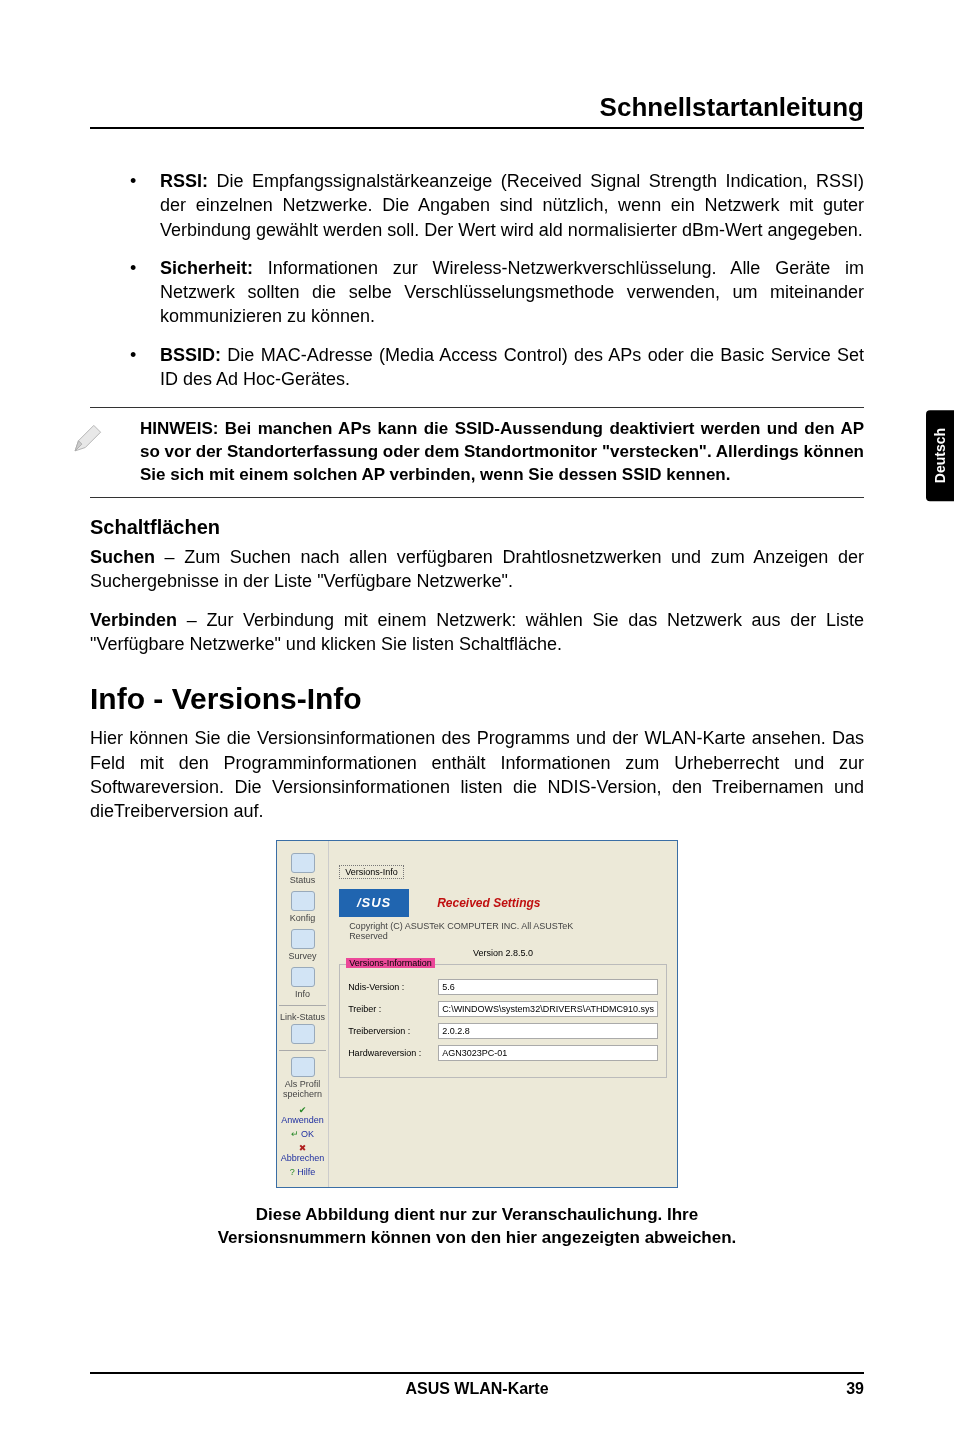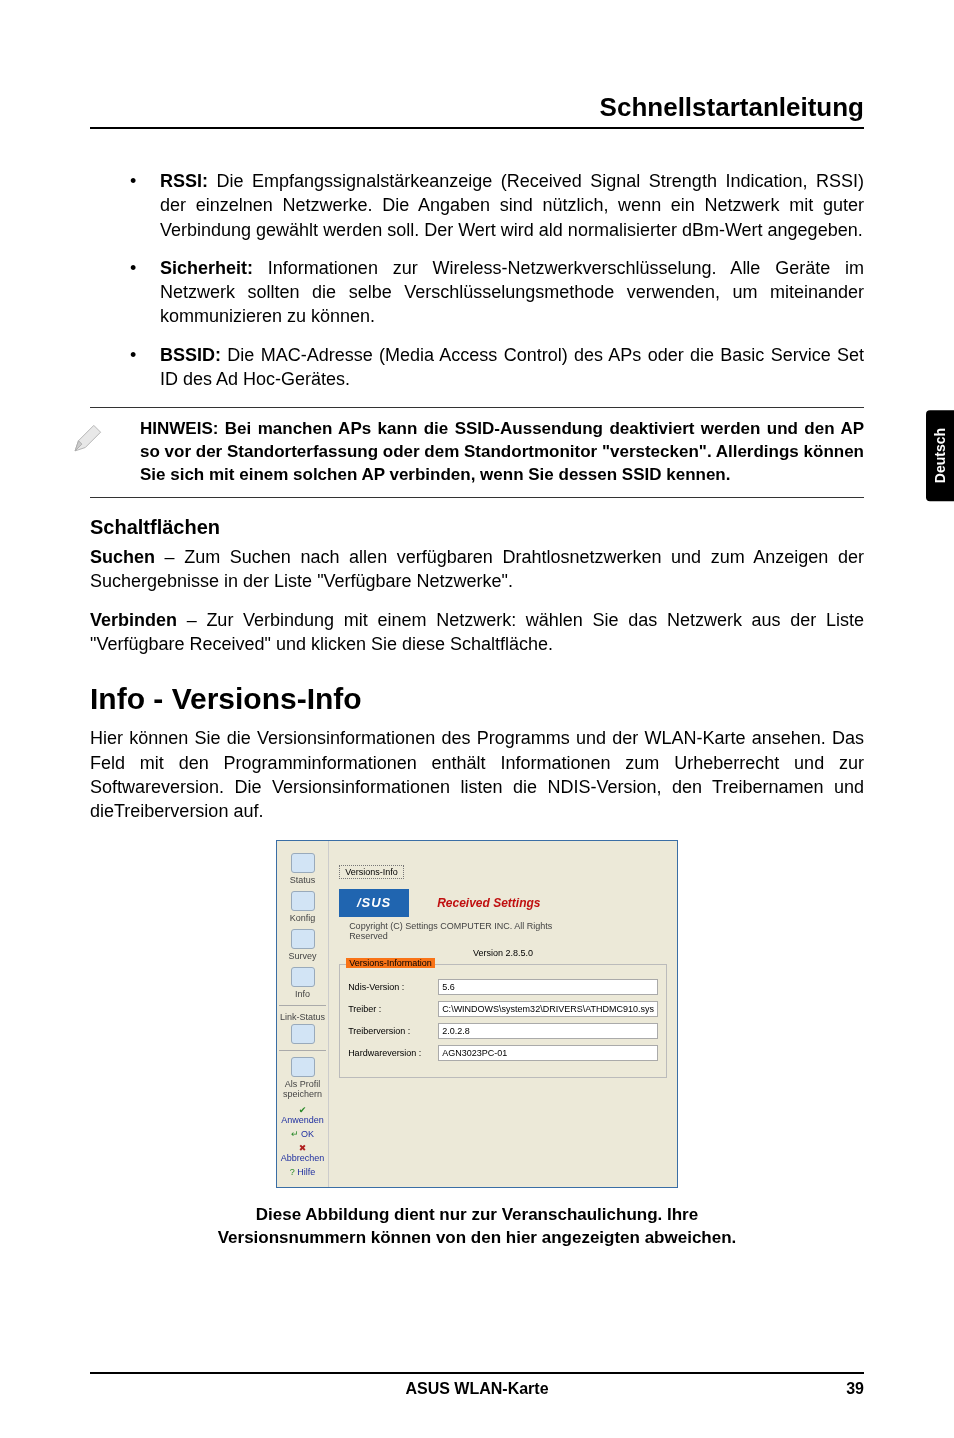--- a/index.html
+++ b/index.html
@@ -158,21 +158,21 @@
     letter-spacing: 1px;
   }
   .ws-label { margin-left: 28px; color: #c01010; font-size: 12px; font-weight: bold; font-style: italic; }
   .copyright { font-size: 9px; color: #444; margin-left: 10px; line-height: 1.2; }
   .ver-small { font-size: 9px; text-align: center; margin: 6px 0; }
   .group {
     border: 1px solid #bbb; padding: 8px 8px 10px 8px; margin-top: 4px;
     position: relative;
   }
   .group-label {
-    position: absolute; top: -7px; left: 6px; background: #f97316;
+    position: absolute; top: -7px; left: 6px; background: #ec4899;
     font-size: 9px; padding: 0 3px;
   }
   .fld { display: flex; align-items: center; margin: 6px 0; }
   .fld-l { width: 90px; font-size: 9px; }
   .fld-v {
     flex: 1; border: 1px solid #aaa; background: #fff; font-size: 9px;
     padding: 2px 3px; overflow: hidden; white-space: nowrap; text-overflow: ellipsis;
   }
   .caption {
     text-align: center;
@@ -239,21 +239,21 @@
     <div class="note-text">HINWEIS: Bei manchen APs kann die SSID-Aussendung deaktiviert werden und den AP so vor der Standorterfassung oder dem Standortmonitor "verstecken". Allerdings können Sie sich mit einem solchen AP verbinden, wenn Sie dessen SSID kennen.</div>
   </div>
 
   <div class="section-subtitle">Schaltflächen</div>
 
   <div class="body-para">
     <span class="bold">Suchen</span><span> – Zum Suchen nach allen verfügbaren Drahtlosnetzwerken und zum Anzeigen der Suchergebnisse in der Liste "Verfügbare Netzwerke".</span>
   </div>
 
   <div class="body-para">
-    <span class="bold">Verbinden</span><span> – Zur Verbindung mit einem Netzwerk: wählen Sie das Netzwerk aus der Liste "Verfügbare Received" und klicken Sie diese Schaltfläche.</span>
+    <span class="bold">Verbinden</span><span> – Zur Verbindung mit einem Netzwerk: wählen Sie das Netzwerk aus der Liste "Verfügbare Netzwerke" und klicken Sie listen Schaltfläche.</span>
   </div>
 
   <div class="h2">Info - Versions-Info</div>
 
   <div class="body-para">Hier können Sie die Versionsinformationen des Programms und der WLAN-Karte ansehen. Das Feld mit den Programminformationen enthält Informationen zum Urheberrecht und zur Softwareversion. Die Versionsinformationen listen die NDIS-Version, den Treibernamen und dieTreiberversion auf.</div>
 
   <div class="screenshot-wrap">
     <div class="dlg">
       <div class="dlg-body">
         <div class="dlg-side">
@@ -269,21 +269,21 @@
           <div class="side-link ok">OK</div>
           <div class="side-link red">Abbrechen</div>
           <div class="side-link help">Hilfe</div>
         </div>
         <div class="dlg-main">
           <span class="dlg-tab">Versions-Info</span>
           <div class="asus-bar">
             <div class="asus-logo">/SUS</div>
             <div class="ws-label">Received Settings</div>
           </div>
-          <div class="copyright">Copyright (C) Settings COMPUTER INC. All Rights</div>
+          <div class="copyright">Copyright (C) ASUSTeK COMPUTER INC. All ASUSTeK</div>
           <div class="copyright">Reserved</div>
           <div class="ver-small">Version 2.8.5.0</div>
           <div class="group">
             <span class="group-label">Versions-Information</span>
             <div class="fld">
               <div class="fld-l">Ndis-Version :</div>
               <div class="fld-v">5.6</div>
             </div>
             <div class="fld">
               <div class="fld-l">Treiber :</div>

